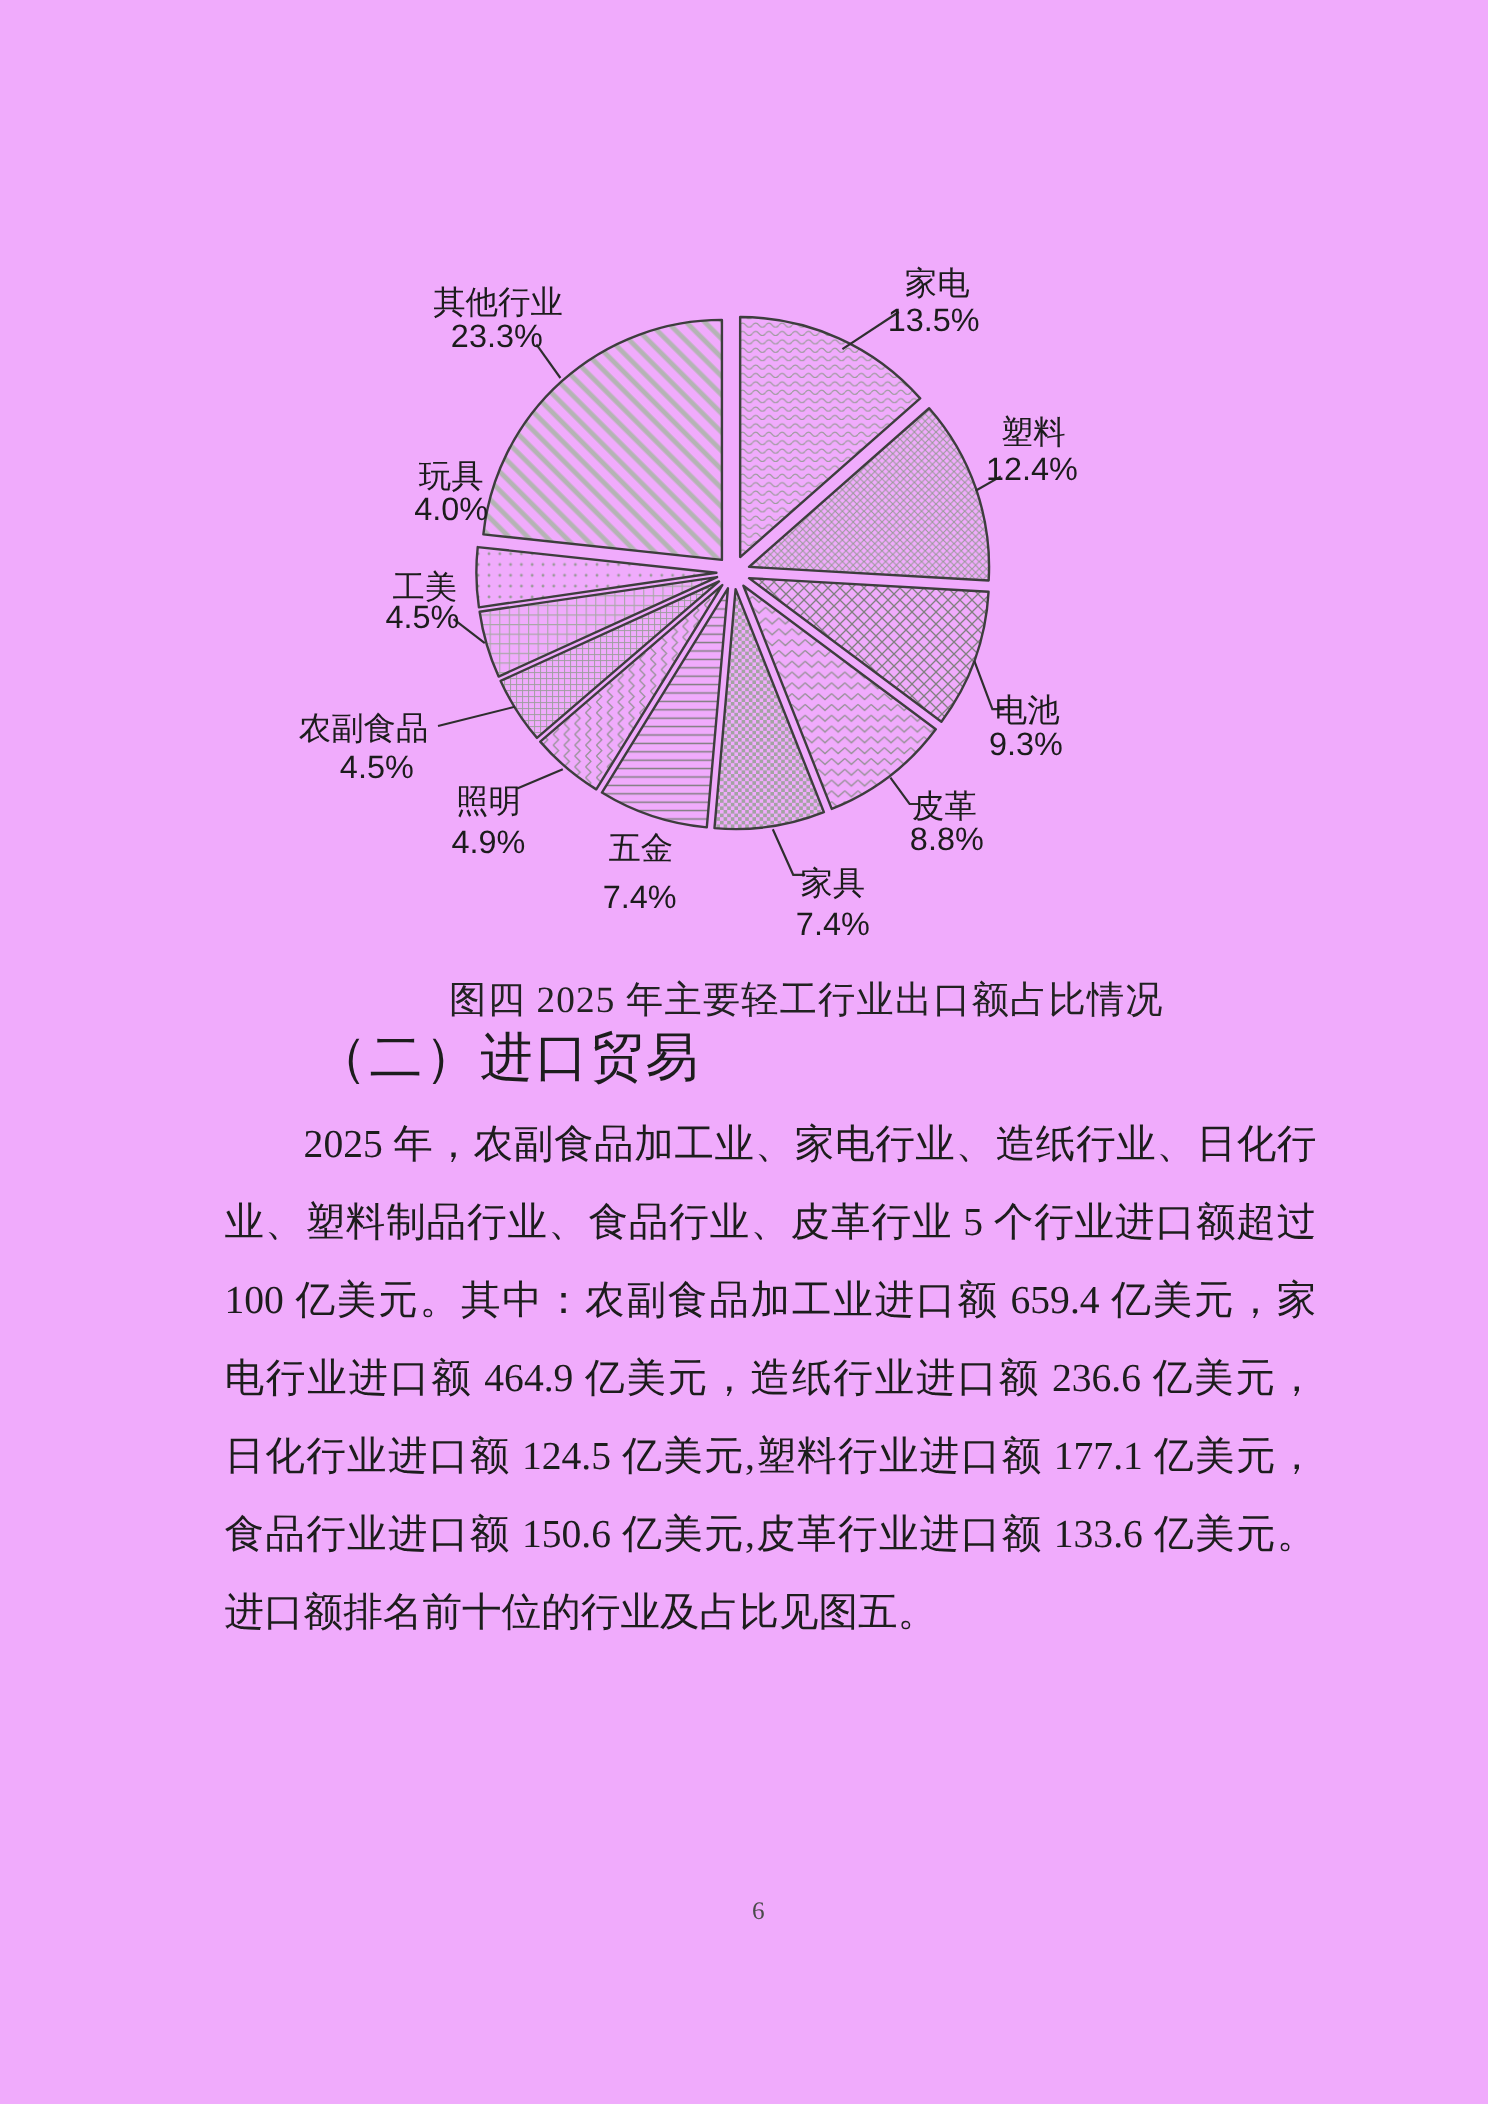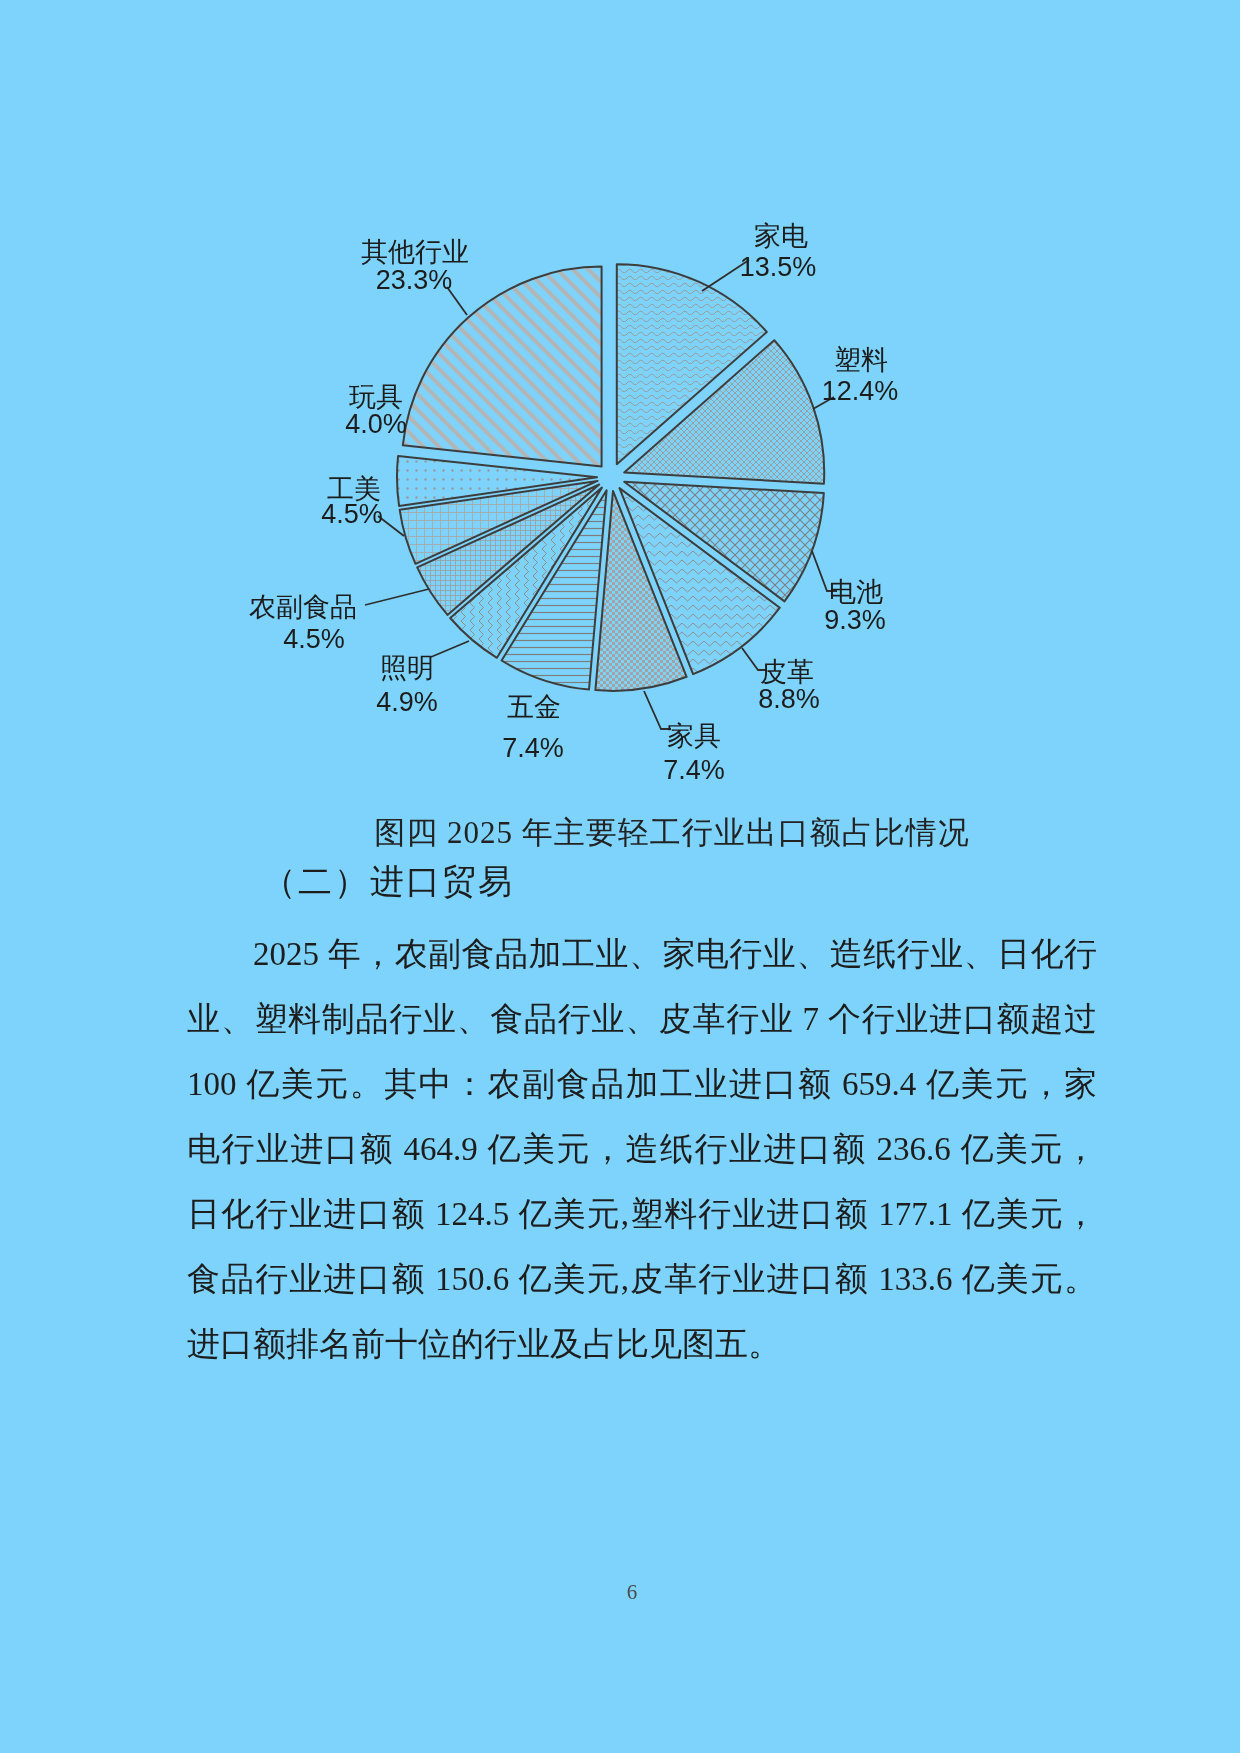--- a/index.html
+++ b/index.html
@@ -1,21 +1,21 @@
 <!DOCTYPE html>
 <html><head>
 <meta charset="utf-8">
 <title>Document Page</title>
 <style>
   html,body{margin:0;padding:0;background:#e8e8e8;}
   .page{
     position:relative;
     width:1240px;height:1753px;
     margin:0 auto;
-    background:#7dd3fc;
+    background:#f0abfc;
     overflow:hidden;
     font-family:"Liberation Serif","DejaVu Serif",serif;
     color:#1f1f1f;
   }
   .chart-svg{position:absolute;left:0;top:0;}
   .pie-label{
     font-family:"Liberation Sans","DejaVu Sans",sans-serif;
     font-size:27px;
     fill:#1c1c1c;
   }
@@ -25,21 +25,21 @@
     transform:translateX(-50%);
     white-space:nowrap;
     font-size:31px;
     line-height:40px;
     letter-spacing:1px;
     color:#222;
   }
   .section-heading{
     position:absolute;
     top:858px;left:262px;
-    font-size:34px;
+    font-size:44px;
     line-height:48px;
     letter-spacing:2px;
     color:#1d1d1d;
   }
   .body-text{
     position:absolute;
     top:922px;left:187px;
     width:910px;
     font-size:33px;
     color:#1d1d1d;
@@ -153,21 +153,21 @@
         <text x="414" y="280" text-anchor="middle" dominant-baseline="central" class="pie-label">23.3%</text>
       </g>
   </svg>
 
   <div class="figure-caption">图四 2025 年主要轻工行业出口额占比情况</div>
 
   <div class="section-heading">（二）进口贸易</div>
 
   <div class="body-text">
     <div class="body-line first">2025 年，农副食品加工业、家电行业、造纸行业、日化行</div>
-    <div class="body-line">业、塑料制品行业、食品行业、皮革行业 7 个行业进口额超过</div>
+    <div class="body-line">业、塑料制品行业、食品行业、皮革行业 5 个行业进口额超过</div>
     <div class="body-line">100 亿美元。其中：农副食品加工业进口额 659.4 亿美元，家</div>
     <div class="body-line">电行业进口额 464.9 亿美元，造纸行业进口额 236.6 亿美元，</div>
     <div class="body-line">日化行业进口额 124.5 亿美元,塑料行业进口额 177.1 亿美元，</div>
     <div class="body-line">食品行业进口额 150.6 亿美元,皮革行业进口额 133.6 亿美元。</div>
     <div class="body-line last">进口额排名前十位的行业及占比见图五。</div>
   </div>
 
   <div class="page-number">6</div>
 
 </div>

